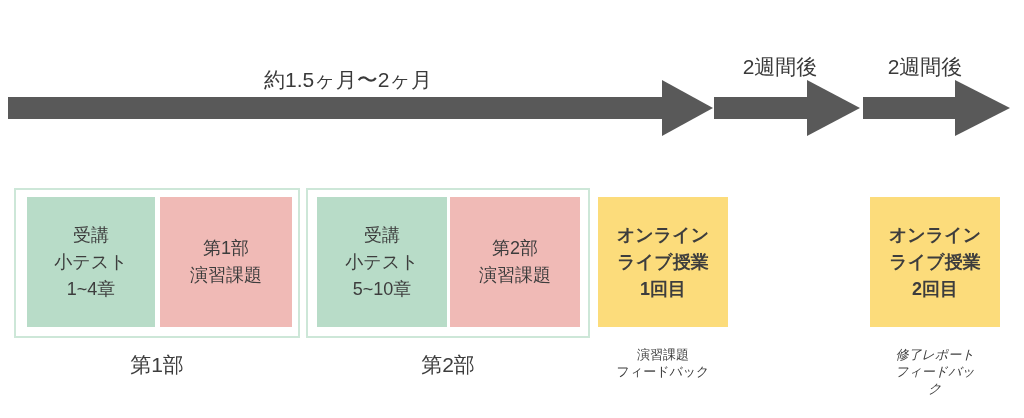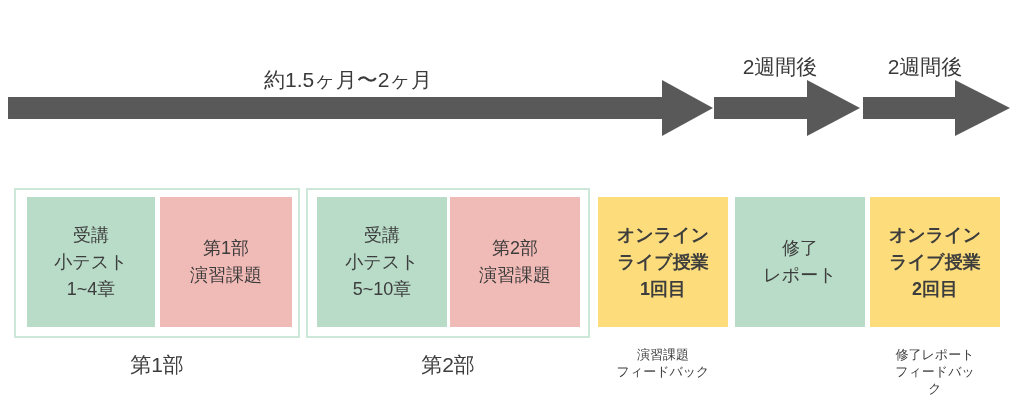--- a/index.html
+++ b/index.html
@@ -115,22 +115,20 @@
   <div class="box pink" style="left:450px;width:130px;">第2部
 演習課題</div>
   <div class="caption" style="left:448px;">第2部</div>
 
   <div class="box yellow" style="left:598px;width:130px;">オンライン
 ライブ授業
 1回目</div>
   <div class="caption-small" style="left:663px;">演習課題
 フィードバック</div>
 
-  <div class="box green" style="left:735px;width:130px;">修了
-レポート</div>
 
   <div class="box yellow" style="left:870px;width:130px;">オンライン
 ライブ授業
 2回目</div>
-  <div class="caption-small" style="left:935px;">修了レポート
+  <div class="caption-small" style="left:935px;font-style:italic;">修了レポート
 フィードバック</div>
 
 </div>
 
 </body></html>

